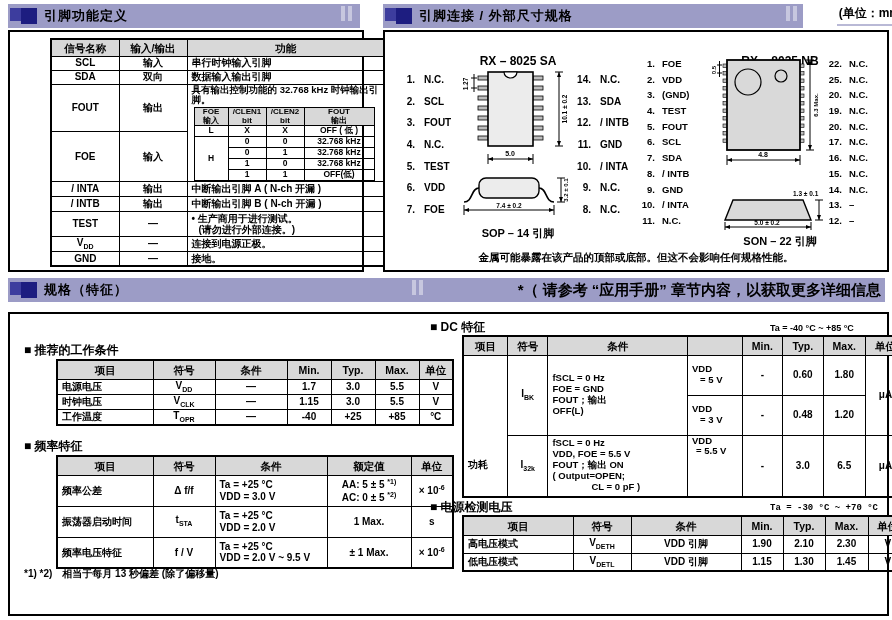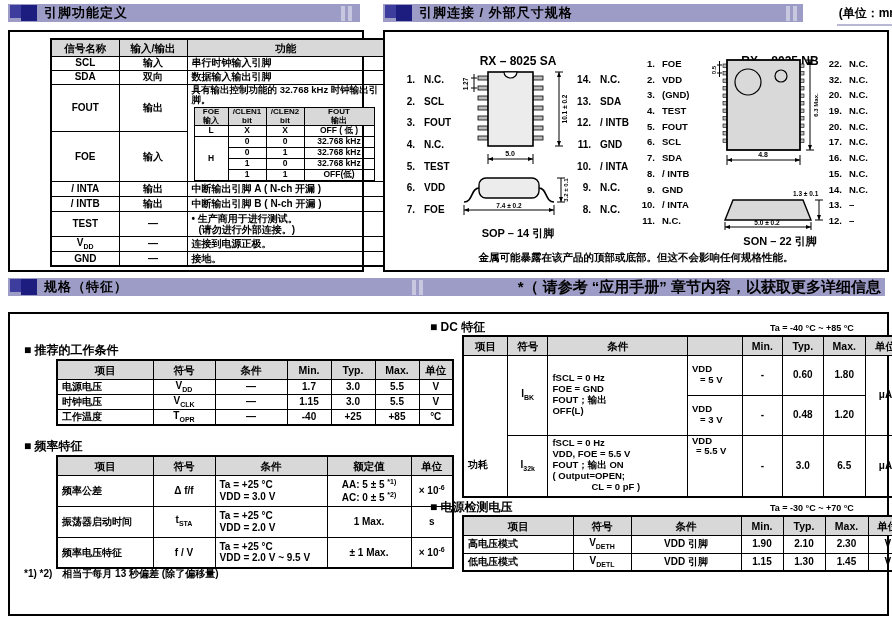--- a/index.html
+++ b/index.html
@@ -1,17 +1,17 @@
 <!DOCTYPE html>
 <html><head>
 <meta charset="utf-8">
 <style>
   html,body{margin:0;padding:0;background:#fff;}
   body{width:892px;height:620px;position:relative;font-family:"Liberation Sans","DejaVu Sans",sans-serif;color:#000;overflow:hidden;}
-  .banner{position:absolute;height:18px;background:#9c9cc6;display:flex;align-items:center;}
+  .banner{position:absolute;height:24px;background:#9c9cc6;display:flex;align-items:center;}
   .sq-a{width:11px;height:13px;background:#3d3d9e;margin:0 0 3px 2px;display:inline-block;}
   .sq-b{width:16px;height:16px;background:#1d1d80;margin-right:7px;display:inline-block;}
   .banner-title{font-size:13px;font-weight:bold;letter-spacing:1px;}
   .stripes{position:absolute;display:flex;gap:3px;top:2px;}
   .stripe{width:4px;height:15px;background:#c7c7df;}
   .unit-label{position:absolute;right:0;top:1px;font-size:12px;font-weight:bold;border-bottom:2px solid #b9b9d6;padding:0 2px 2px 2px;background:#fff;}
   .note-big{font-size:15px;font-weight:bold;margin-left:10px;white-space:nowrap;}
   .box{position:absolute;border:2px solid #000;background:#fff;}
   table{border-collapse:collapse;margin-left:32px;}
   th,td{border:1px solid #000;font-weight:bold;text-align:center;padding:0 2px;line-height:1.15;}
@@ -402,21 +402,21 @@
       <polygon points="85,104 80,102 80,106" fill="#000"></polygon>
     <text x="48" y="101" text-anchor="middle" font-size="7">4.8</text>
   </svg>
 
   <div class="pins pins-sm" style="left:437px;top:26px;">
     <div class="pin">
         <span class="pn">22.</span>
         <span class="pl">N.C.</span>
       </div>
     <div class="pin">
-        <span class="pn">32.</span>
+        <span class="pn">25.</span>
         <span class="pl">N.C.</span>
       </div>
     <div class="pin">
         <span class="pn">20.</span>
         <span class="pl">N.C.</span>
       </div>
     <div class="pin">
         <span class="pn">19.</span>
         <span class="pl">N.C.</span>
       </div>
@@ -654,21 +654,21 @@
           </td>
       <td>-</td>
       <td>3.0</td>
       <td>6.5</td>
       <td>μA</td>
     </tr>
   </tbody>
     </table>
 
   <div class="sec-head" style="left:420px;top:185px;">■ 电源检测电压</div>
-  <div class="ta-label" style="left:760px;top:189px;">Ta = -30 °C ~ +70 °C</div>
+  <div class="ta-label" style="left:760px;top:189px;font-family:Liberation Mono, monospace;">Ta = -30 °C ~ +70 °C</div>
   <table class="tbl" style="left:420px;top:201px;width:445px;">
     <colgroup>
         <col style="width:110px">
         <col style="width:58px">
         <col style="width:110px">
         <col style="width:42px">
         <col style="width:42px">
         <col style="width:43px">
         <col style="width:40px">
       </colgroup>

